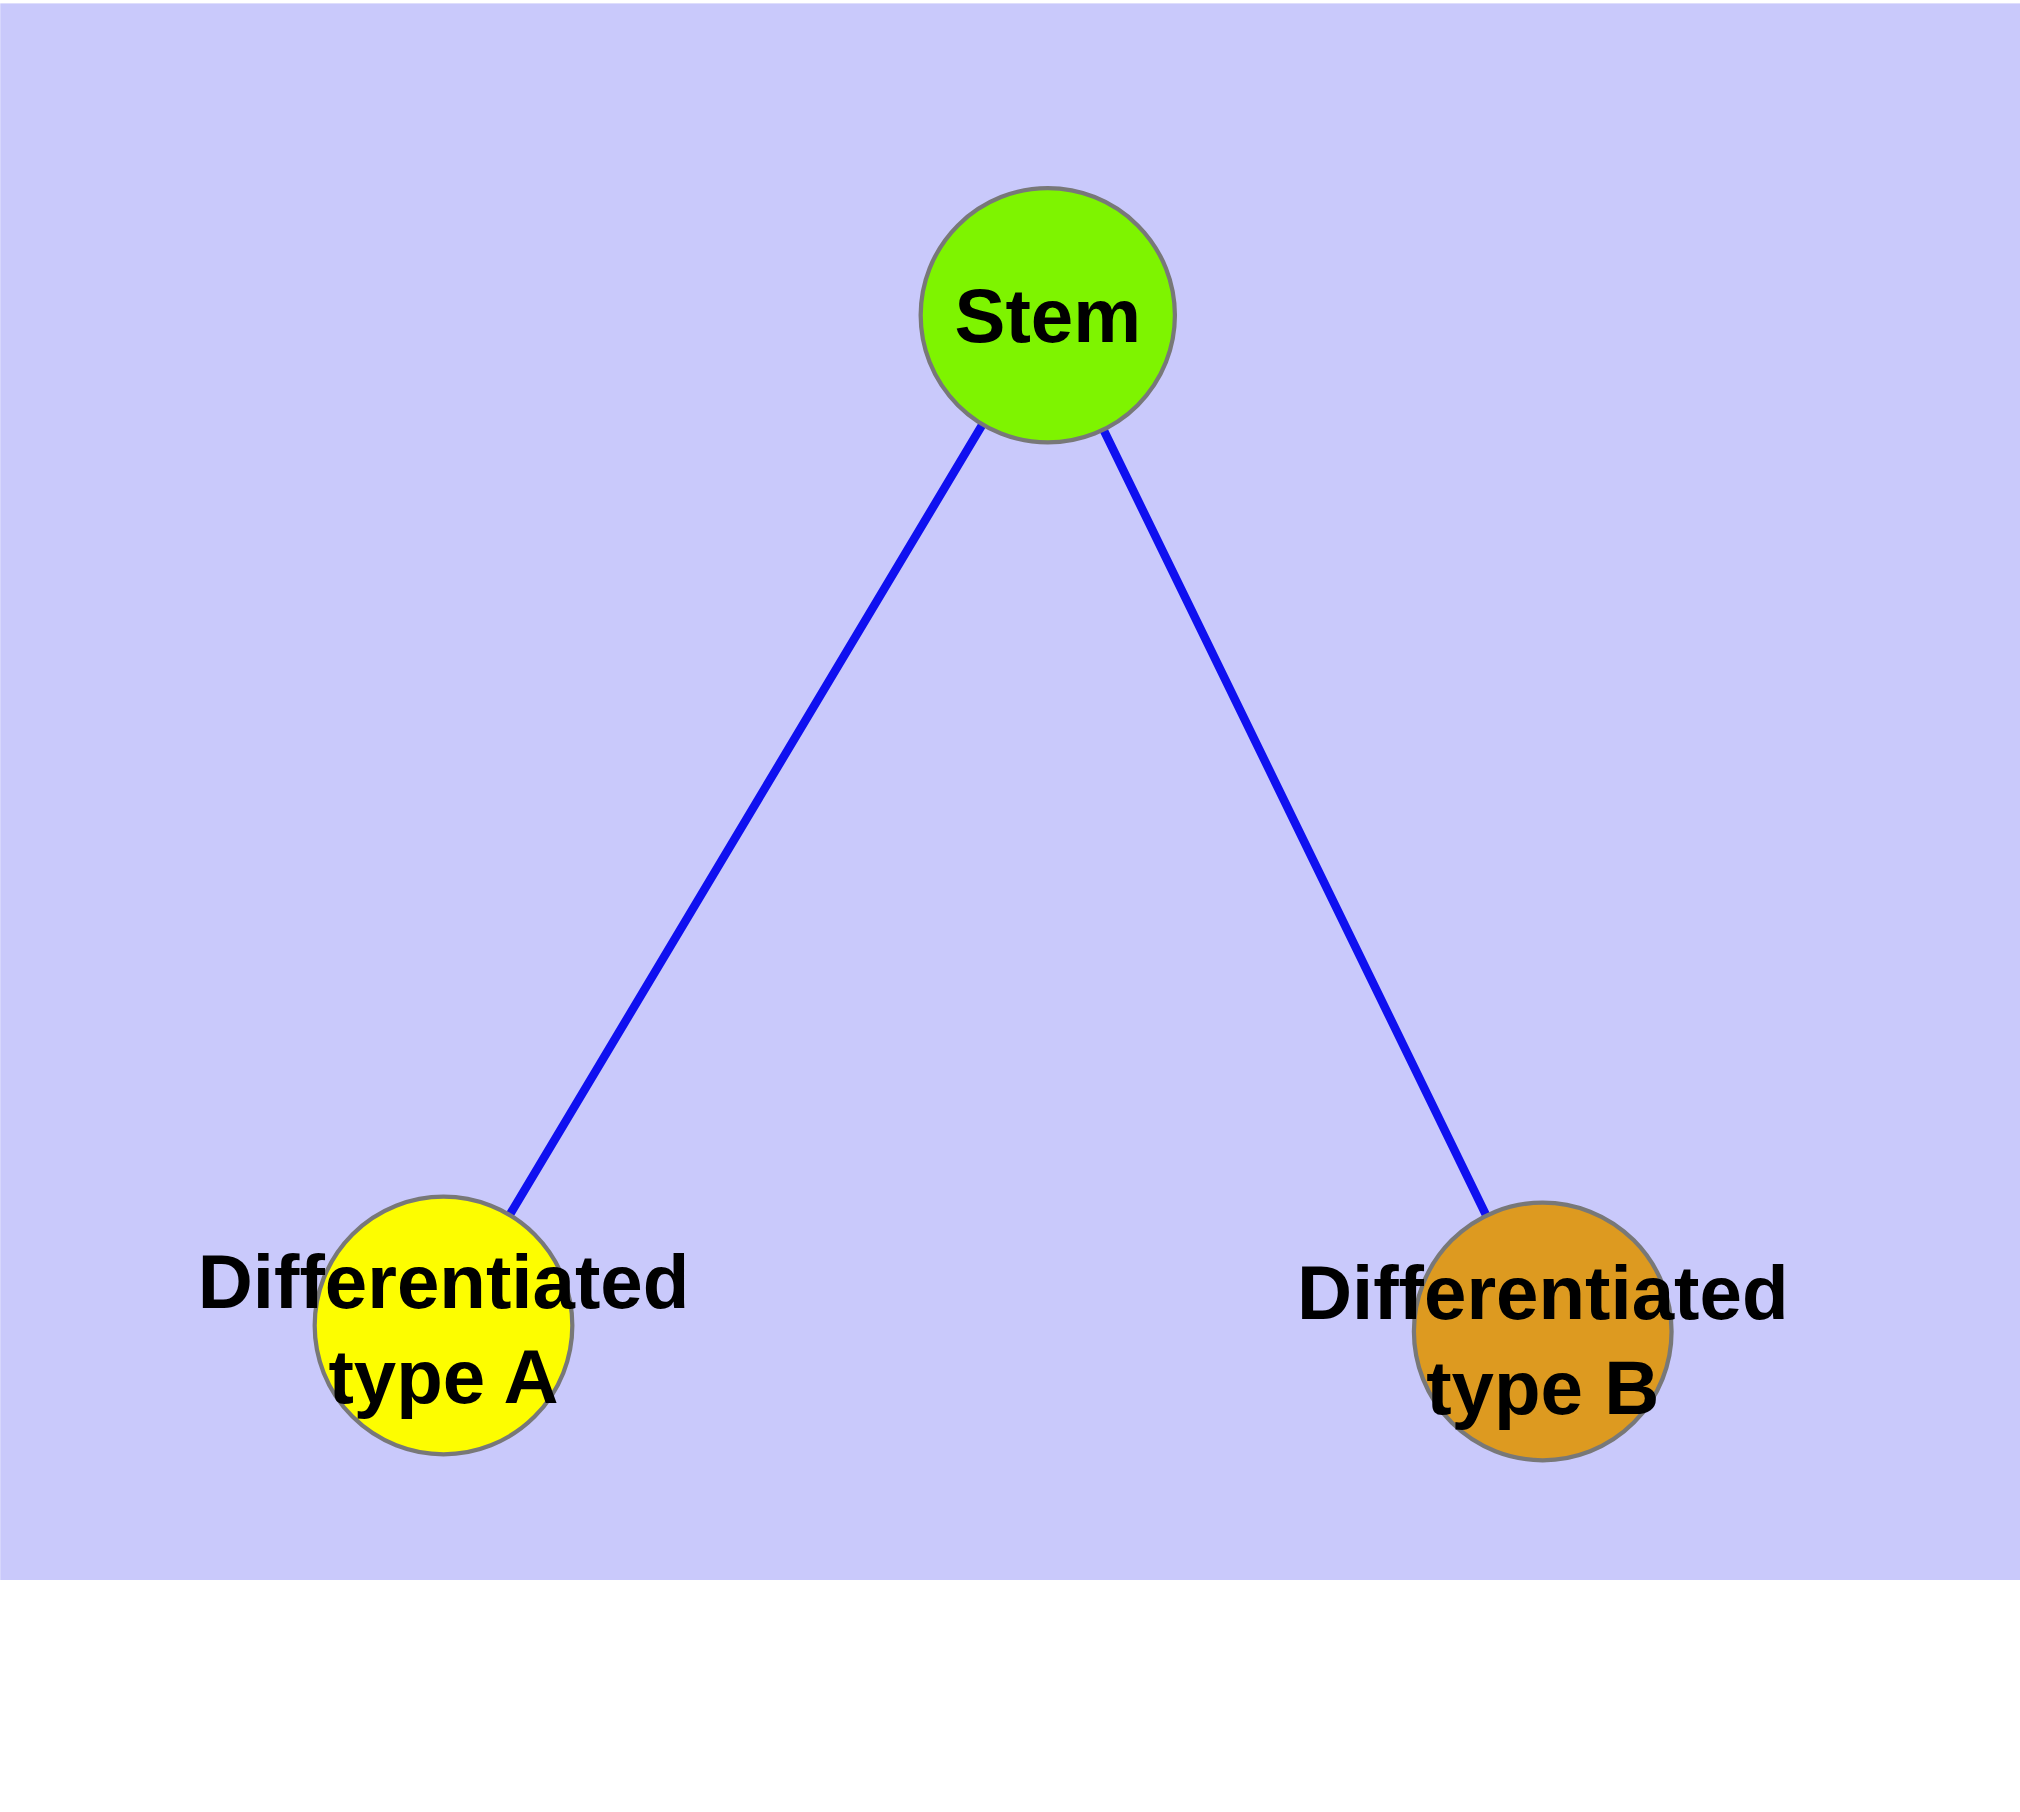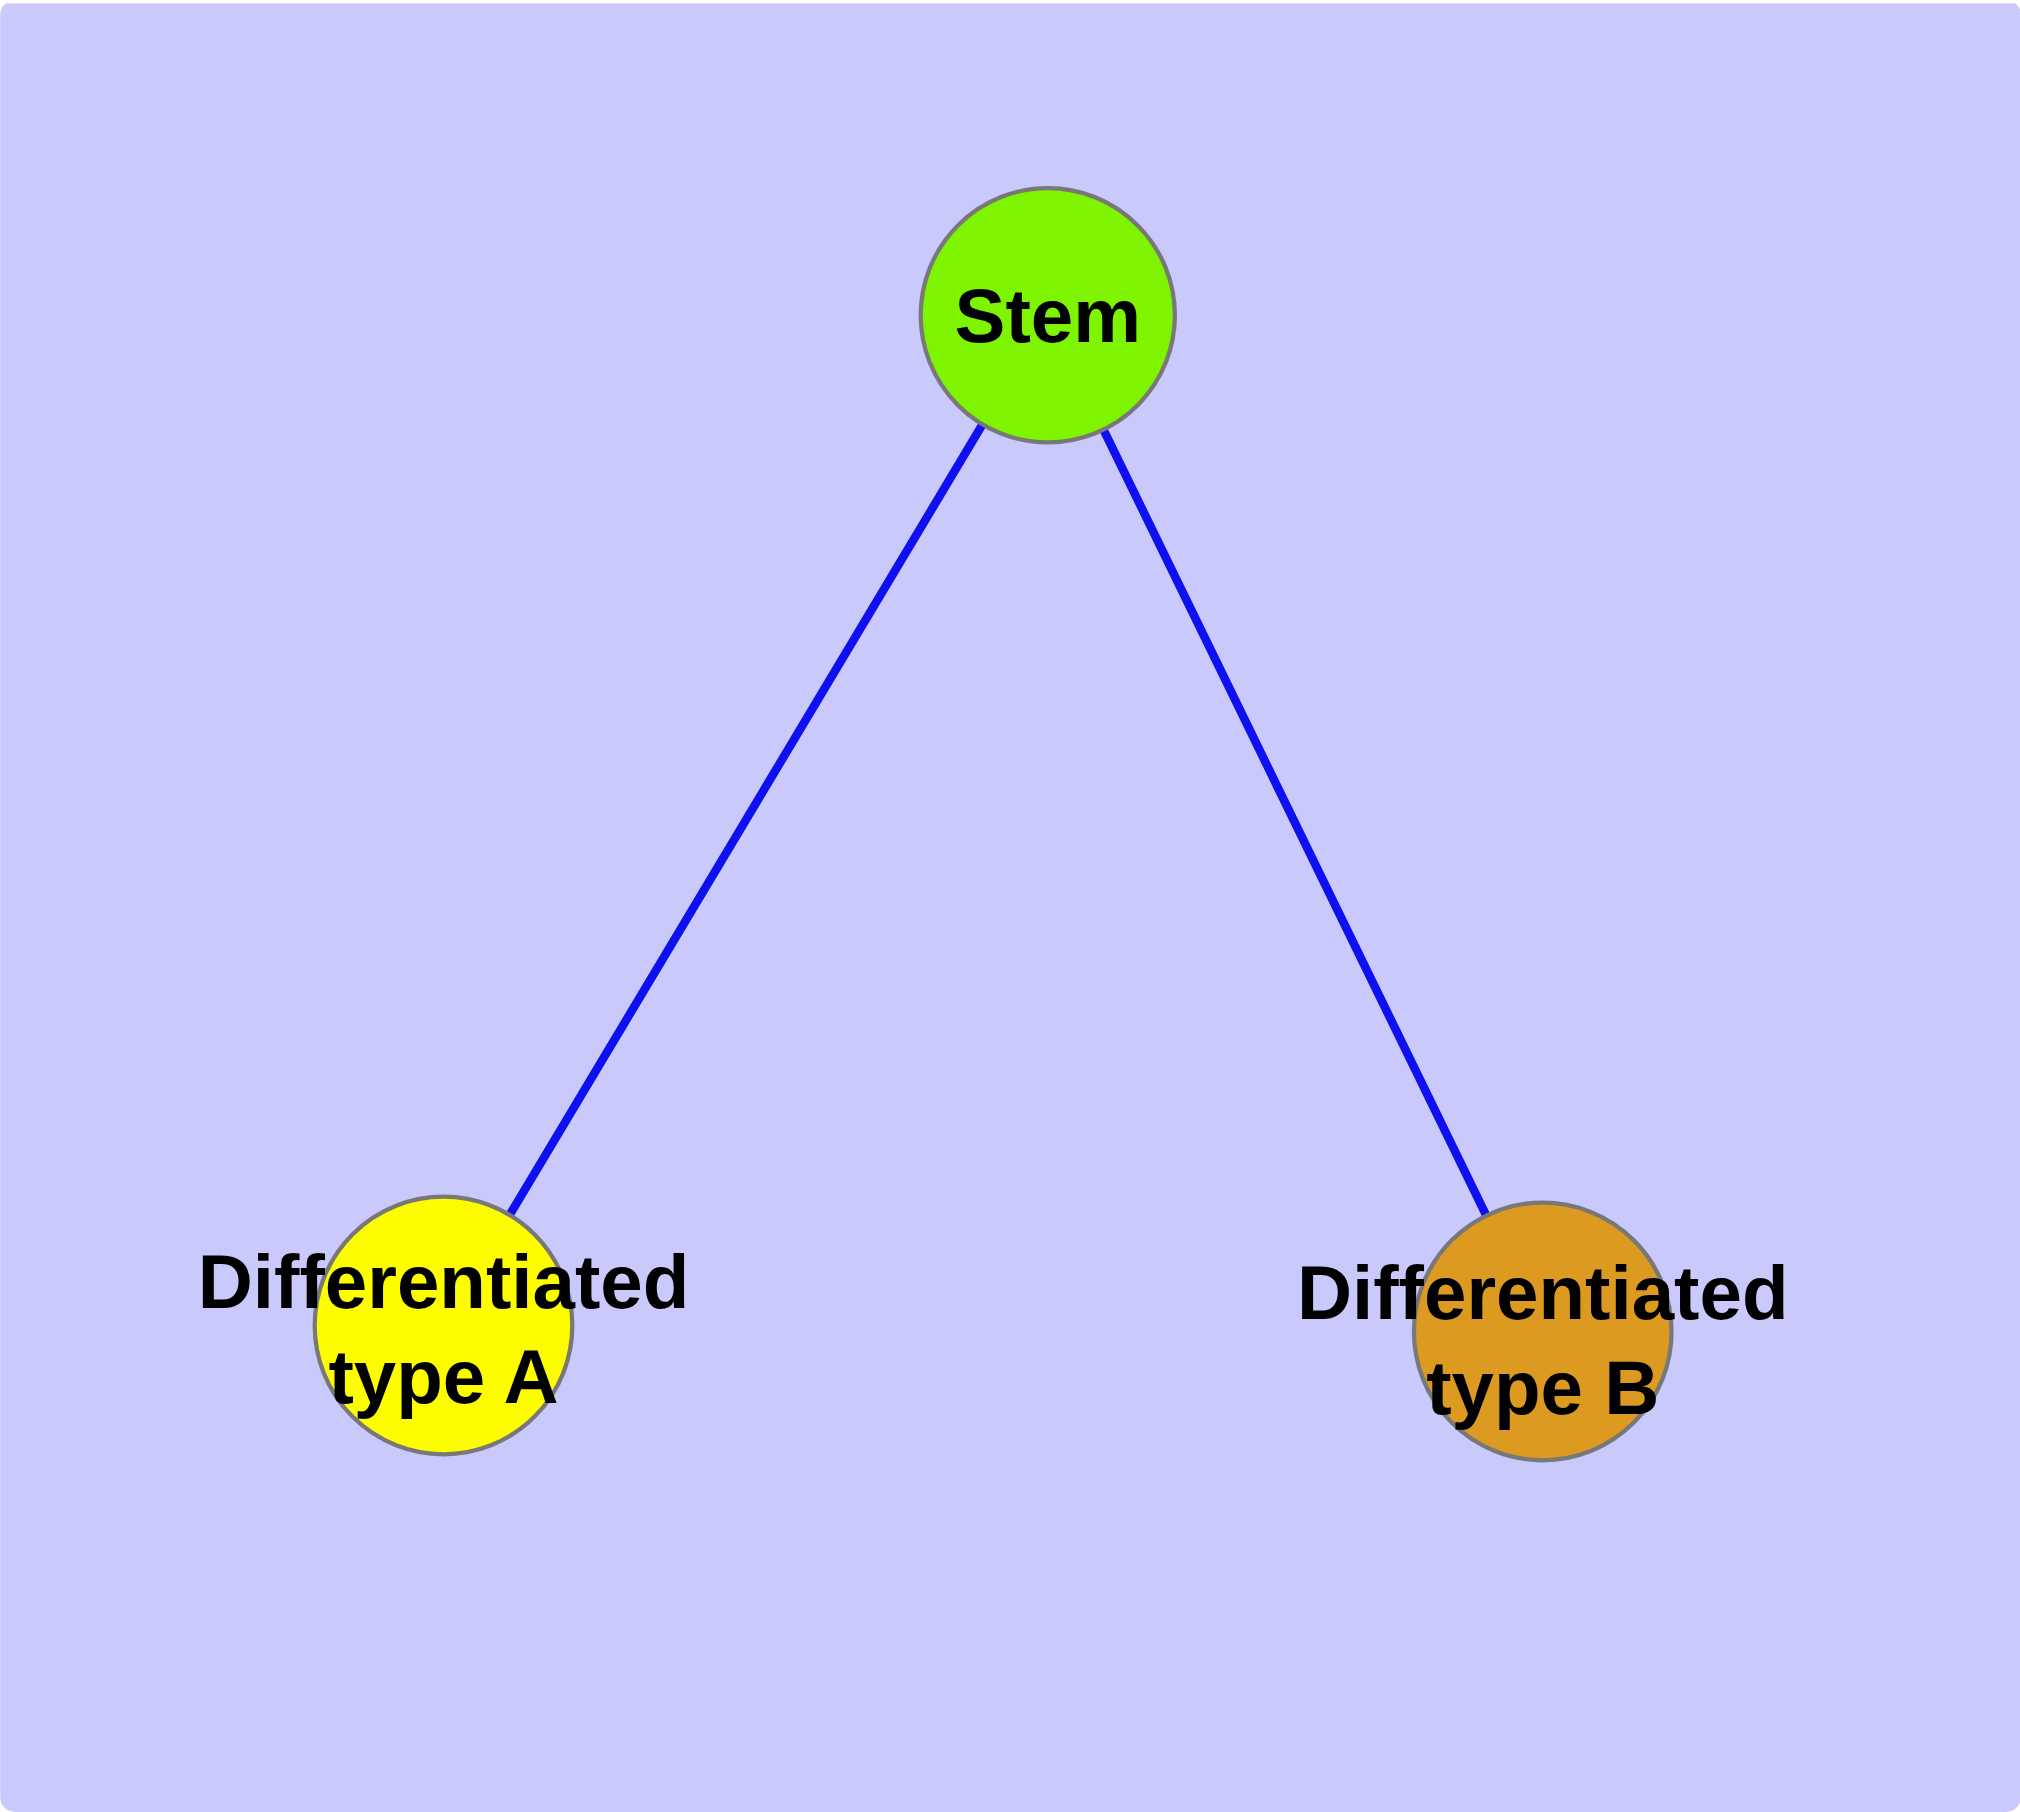--- a/index.html
+++ b/index.html
@@ -2,24 +2,23 @@
 <html style="font-size:13.6px"><head>
 <meta charset="utf-8">
 <style>
   html, body {
     margin: 0;
     padding: 0;
     background: #ffffff; 
   }
   .canvas-wrap {
     width: 2021px;
-    height: 1812px;
+    height: 1580px;
     position: relative;
     overflow: hidden;
-    border-radius: 15px;
   }
   svg.diagram {
     display: block;
     width: 2021px;
     height: 1812px;
   }
   .edge {
     stroke-width: 10px;
     stroke-linecap: round;
     fill: none;

